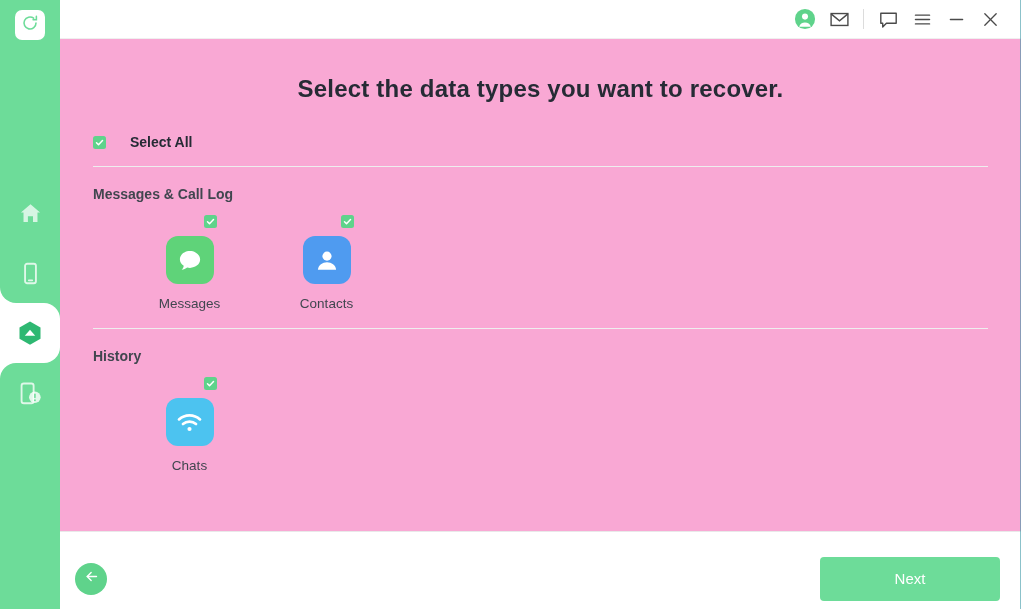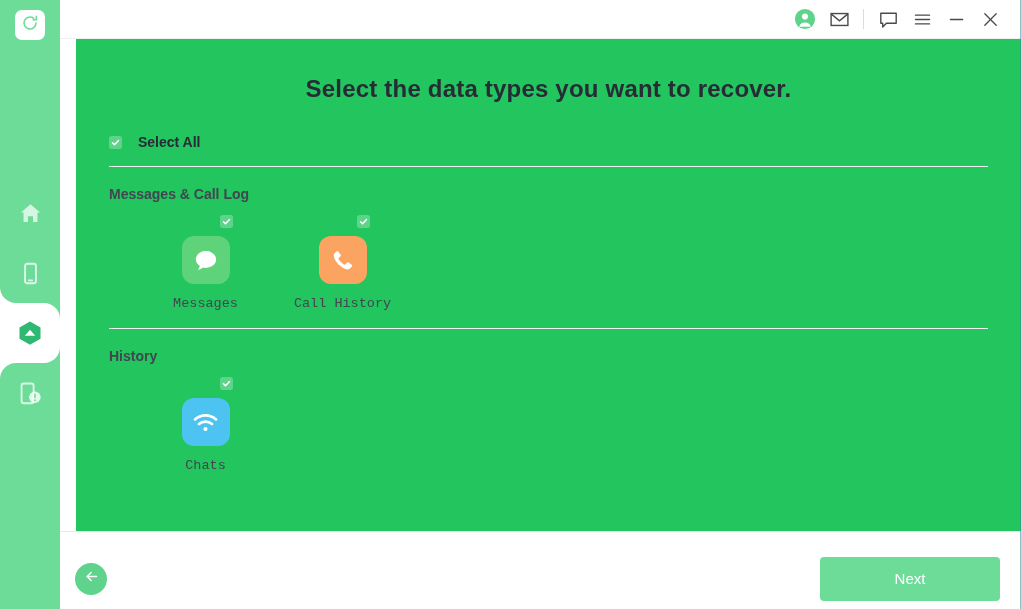--- a/index.html
+++ b/index.html
@@ -111,38 +111,37 @@
     width: 1px;
     height: 20px;
     background: #dcdcdc;
     margin: 0 7px;
   }
 
   .content {
     position: relative;
     height: 492px;
     padding: 0 33px;
-    background: #22c55e;
-    margin-left: 16px;
+    background: #f9a8d4;
   }
 
   .page-title {
     text-align: center;
     font-size: 24px;
     font-weight: bold;
     color: #262b35;
     letter-spacing: .2px;
     padding-top: 36px;
     padding-bottom: 0;
   }
 
   .selectall-row {
     display: flex;
     align-items: center;
-    gap: 16px;
+    gap: 24px;
     margin-top: 31px;
   }
   .selectall-label {
     font-size: 14px;
     font-weight: bold;
     color: #262b35;
   }
 
   .divider {
     height: 1px;
@@ -154,21 +153,20 @@
     font-size: 14px;
     color: #41464f;
     margin-top: 19px;
     font-weight: bold;
   }
 
   .tiles {
     display: flex;
     margin-top: 13px;
     padding-left: 28px;
-    font-family: Liberation Mono, monospace;
   }
   .tile {
     position: relative;
     width: 137px;
     display: flex;
     flex-direction: column;
     align-items: center;
   }
   .tile-check {
     position: absolute;
@@ -376,34 +374,35 @@
               </svg>
           </span>
           <span class="tile-icon" style="background:#5fd379">
             <svg width="30" height="30" viewBox="0 0 32 32" fill="#ffffff">
               <path d="M16 6.4c-6 0-10.8 3.9-10.8 8.8 0 2.8 1.6 5.3 4.1 6.9-.2 1.7-1 3.2-2.2 4.4 2.3-.3 4.3-1.2 5.9-2.4 1 .2 2 .3 3 .3 6 0 10.8-3.9 10.8-8.8S22 6.4 16 6.4z"></path>
             </svg>
           </span>
           <span class="tile-label">Messages</span>
         </div>
 
-
         <div class="tile">
           <span class="tile-check cbox">
             <svg width="9" height="9" viewBox="0 0 12 12" fill="none" stroke="#ffffff" stroke-width="2" stroke-linecap="round" stroke-linejoin="round">
               <path d="M2 6.3 4.7 9 10 3.3"></path>
               </svg>
           </span>
-          <span class="tile-icon" style="background:#fba462">
-            <svg width="27" height="27" viewBox="0 0 32 32" fill="#ffffff">
-              <path d="M10.2 4.6c-1 0-4.6 3-4.6 5.6 0 6.3 10.1 16.4 16.4 16.4 2.6 0 5.6-3.6 5.6-4.6 0-.6-4.5-3.8-5.3-3.8-.9 0-2.6 2.9-3.5 2.9-1.6 0-7.6-6-7.6-7.6 0-.9 2.9-2.6 2.9-3.5 0-.8-3.2-5.3-3.9-5.4z"></path>
+          <span class="tile-icon" style="background:#4f9bf0">
+            <svg width="28" height="28" viewBox="0 0 32 32" fill="#ffffff">
+              <circle cx="16" cy="11.6" r="5.2"></circle>
+              <path d="M5.6 27.2c.6-5.4 5.2-8.6 10.4-8.6s9.8 3.2 10.4 8.6z"></path>
             </svg>
           </span>
-          <span class="tile-label">Call History</span>
+          <span class="tile-label">Contacts</span>
         </div>
+
 
 
       </div>
 
       <div class="divider" style="margin-top:17px"></div>
 
       <div class="section-title">History</div>
 
       <div class="tiles">
 

